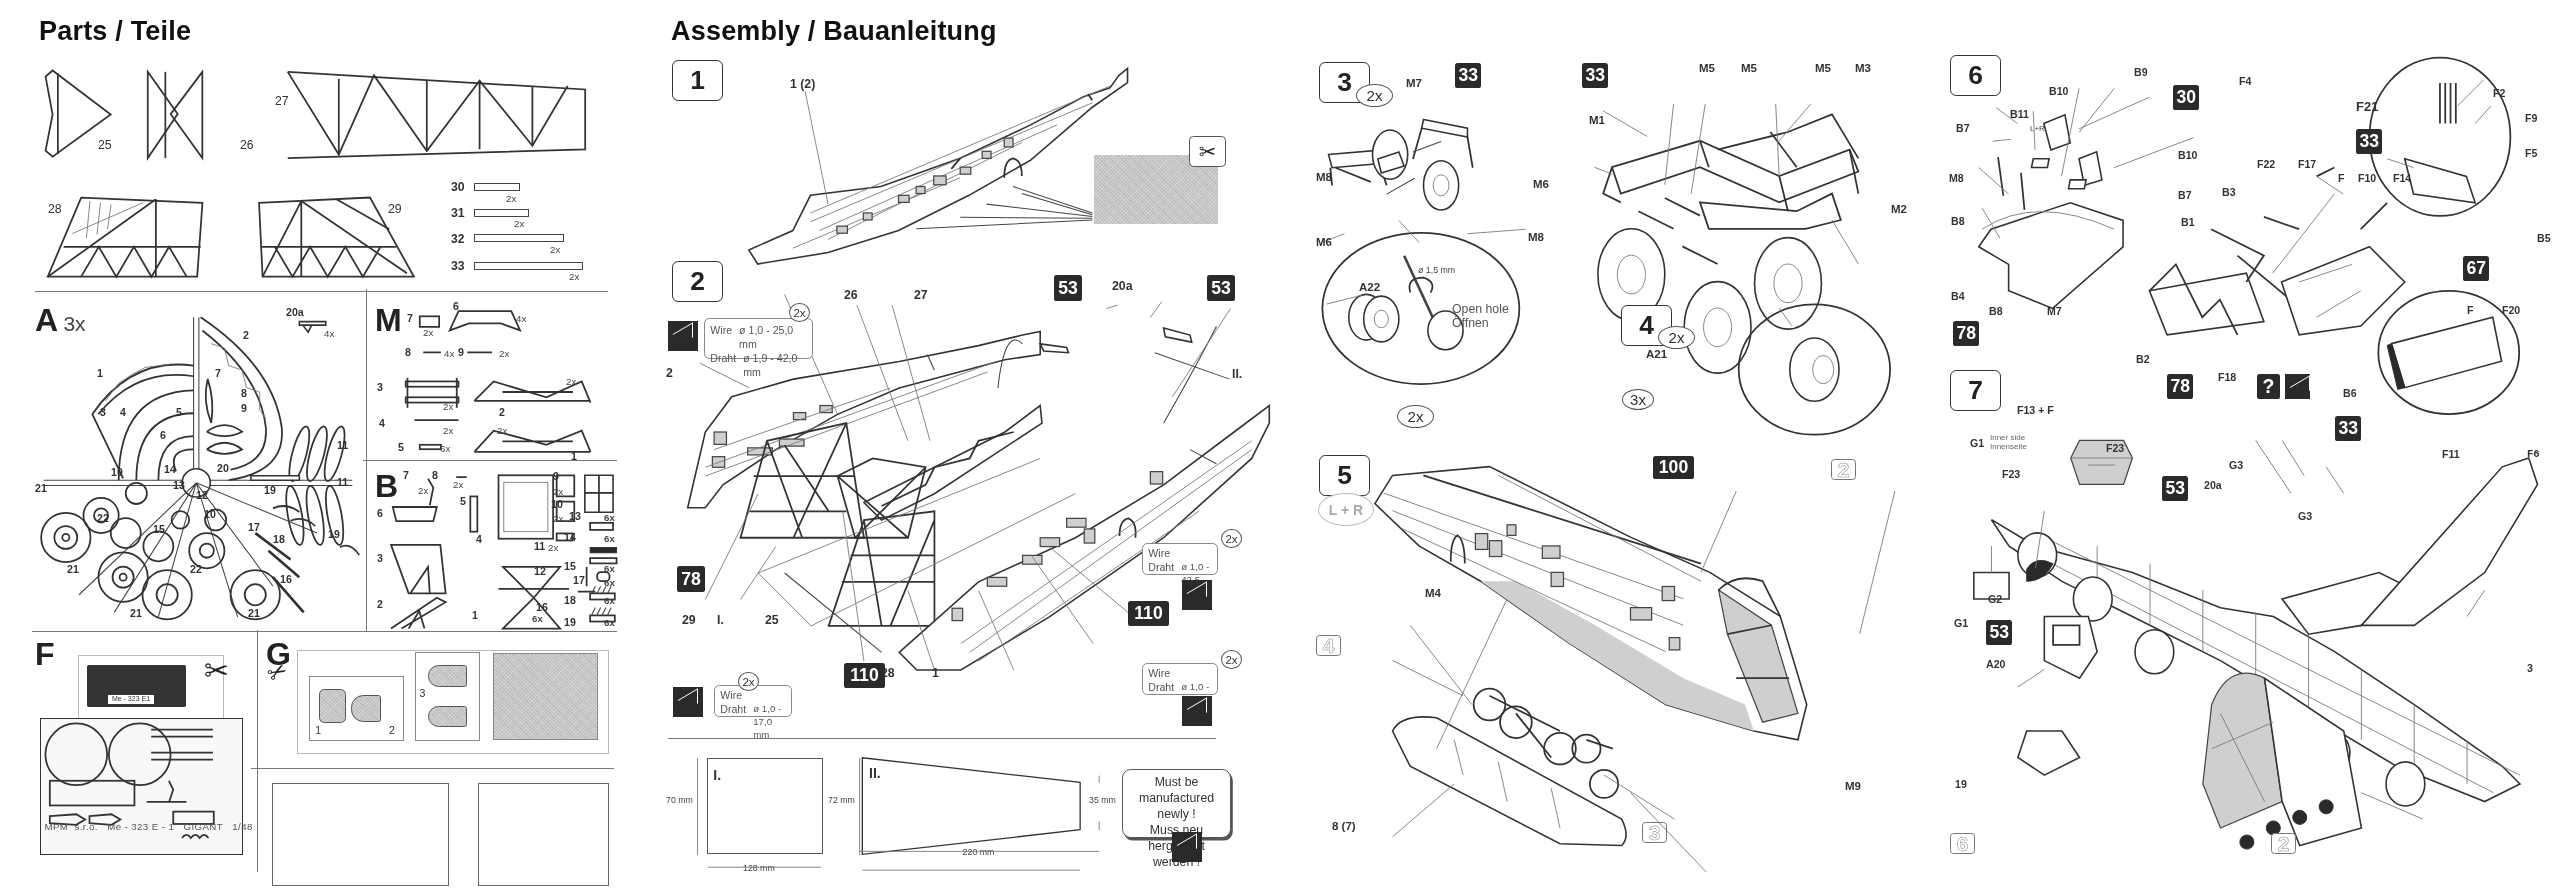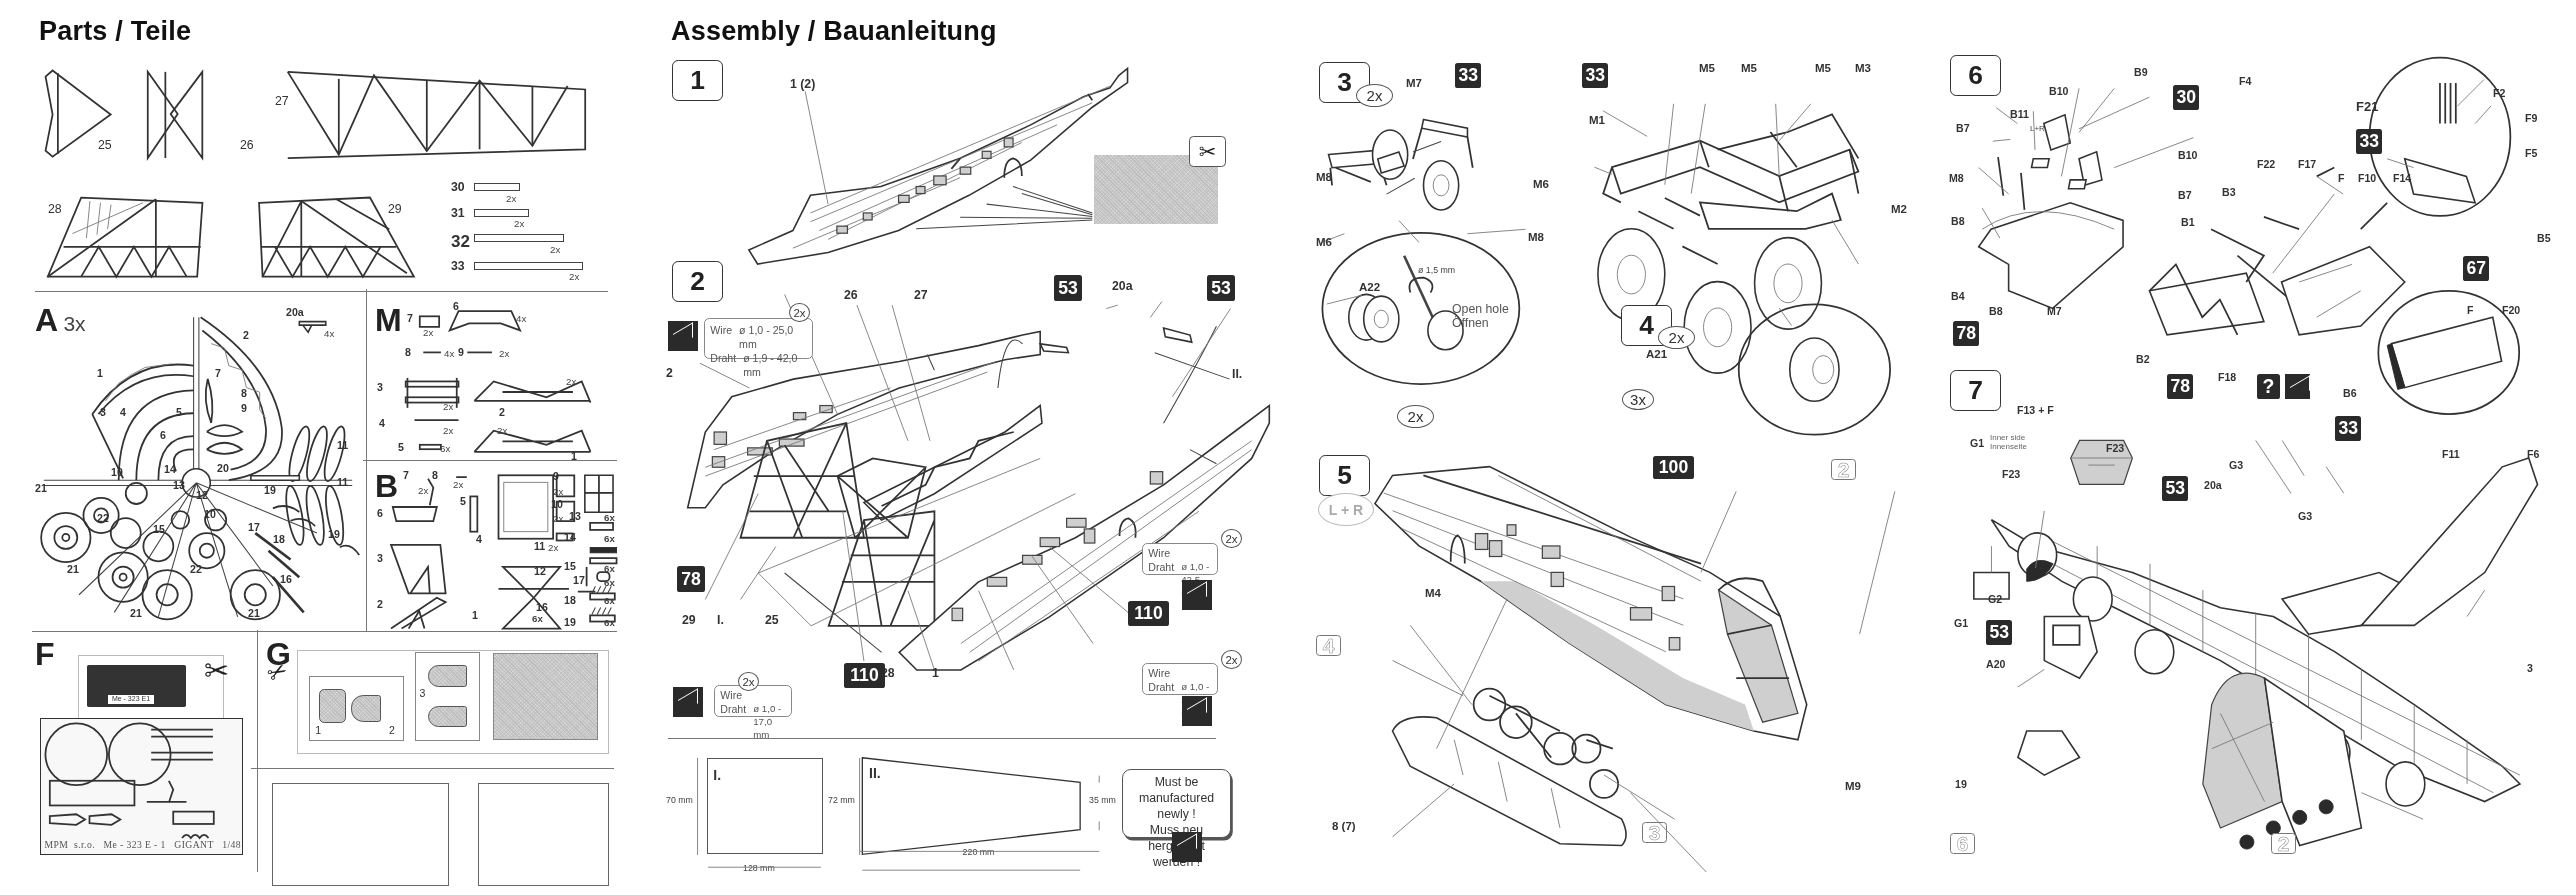--- a/index.html
+++ b/index.html
@@ -73,21 +73,21 @@
 <div class="lbl" style="left:388px;top:203px;">29</div>
 
 <div class="lblb" style="left:451px;top:181px;font-size:12.3px;">30</div>
 <div class="abs" style="left:474px;top:183px;width:44px;height:6.2px;border:1.3px solid #444;"></div>
 <div class="qty" style="left:506px;top:194px;">2x</div>
 
 <div class="lblb" style="left:451px;top:207px;font-size:12.3px;">31</div>
 <div class="abs" style="left:474px;top:209px;width:53px;height:6.2px;border:1.3px solid #444;"></div>
 <div class="qty" style="left:514px;top:219px;">2x</div>
 
-<div class="lblb" style="left:451px;top:233px;font-size:17px;">32</div>
+<div class="lblb" style="left:451px;top:233px;font-size:12px;">32</div>
 <div class="abs" style="left:474px;top:234px;width:88px;height:6.2px;border:1.3px solid #444;"></div>
 <div class="qty" style="left:550px;top:245px;">2x</div>
 
 <div class="lblb" style="left:451px;top:260px;font-size:12.3px;">33</div>
 <div class="abs" style="left:474px;top:262px;width:107px;height:6.2px;border:1.3px solid #444;"></div>
 <div class="qty" style="left:569px;top:272px;">2x</div>
 
 <div class="divider" style="left:35px;top:291px;width:573px;height:1.3px;"></div>
 <div class="divider" style="left:366px;top:289px;width:1.3px;height:342px;"></div>
 <div class="divider" style="left:363px;top:460px;width:254px;height:1.3px;"></div>
@@ -296,21 +296,21 @@
   <svg style="left:0;top:0;" width="201" height="135" viewBox="0 0 228 153">
     <circle class="ln" cx="40" cy="40" r="35"></circle>
       <circle class="ln" cx="112" cy="40" r="35"></circle>
     <path class="ln" d="M125 12 L195 12 M125 20 L195 20 M125 38 L195 38 M125 46 L195 46"></path>
     <rect class="ln" x="10" y="70" width="96" height="28"></rect>
     <path class="ln" d="M10 110 L40 108 L50 114 L40 120 L10 118 Z M55 110 L80 108 L90 114 L80 120 L55 118 Z"></path>
     <path class="ln" d="M145 70 L150 80 L145 95 M120 94 L165 94"></path>
     <rect class="ln" x="150" y="105" width="46" height="14"></rect>
     <path class="ln" d="M160 135 Q165 128 170 135 Q175 128 180 135 Q185 128 190 135"></path>
   </svg>
-  <div class="abs" style="left:3.5px;top:120px;font-size:9.7px;color:#555;white-space:nowrap;letter-spacing:0.4px;font-family:Liberation Serif, serif;">
+  <div class="abs" style="left:3.5px;top:102px;font-size:9.7px;color:#555;white-space:nowrap;letter-spacing:0.4px;">
     <span>MPM</span>&nbsp;
     <span>s.r.o.</span>&nbsp;&nbsp;
     <span>Me - 323 E - 1</span>&nbsp;&nbsp;
     <span>GIGANT</span>&nbsp;&nbsp;
     <span>1/48</span>
   </div>
 </div>
 
 <div class="sect" style="left:266px;top:638px;">G</div>
 <div class="abs" style="left:268px;top:661px;font-size:23px;color:#222;line-height:1;transform:rotate(-30deg);">✂</div>
@@ -708,21 +708,21 @@
 <div class="lblb" style="left:2222px;top:187px;font-size:10.6px;">B3</div>
 <div class="lblb" style="left:2181px;top:217px;font-size:10.6px;">B1</div>
 <div class="lblb" style="left:2537px;top:233px;font-size:10.6px;">B5</div>
 <div class="lblb" style="left:2136px;top:354px;font-size:10.6px;">B2</div>
 
 <div class="lblb" style="left:2218px;top:372px;font-size:10.6px;">F18</div>
 <div class="lblb" style="left:2343px;top:388px;font-size:10.6px;">B6</div>
 <div class="lblb" style="left:2467px;top:305px;font-size:10.6px;">F</div>
 <div class="lblb" style="left:2502px;top:305px;font-size:10.6px;">F20</div>
 <div class="lblb" style="left:2442px;top:449px;font-size:10.6px;">F11</div>
-<div class="lblb" style="left:2527px;top:449px;font-size:10.6px;">F6</div>
+<div class="lblb" style="left:2527px;top:449px;font-size:10.6px;font-family:Liberation Mono, monospace;">F6</div>
 
 <div class="step" style="left:1950px;top:370px;">7</div>
 <svg style="left:1956px;top:414px;" width="617" height="458" viewBox="0 0 700 520">
 
   <path class="fillg" d="M140 30 L190 30 L200 50 L190 80 L140 80 L130 50 Z"></path>
   <path class="thin" d="M130 50 L200 50 M150 58 L180 58"></path>
 
   <path class="fillw" d="M40 120 L90 150 L200 180 L300 220 L360 230 L430 270 L520 330 L620 400 L640 420 L600 440 L500 400 L400 340 L300 280 L200 230 L120 190 L60 150 Z"></path>
   <path class="thin" d="M100 140 L640 410 M90 160 L610 430"></path>
   <g class="thin">

